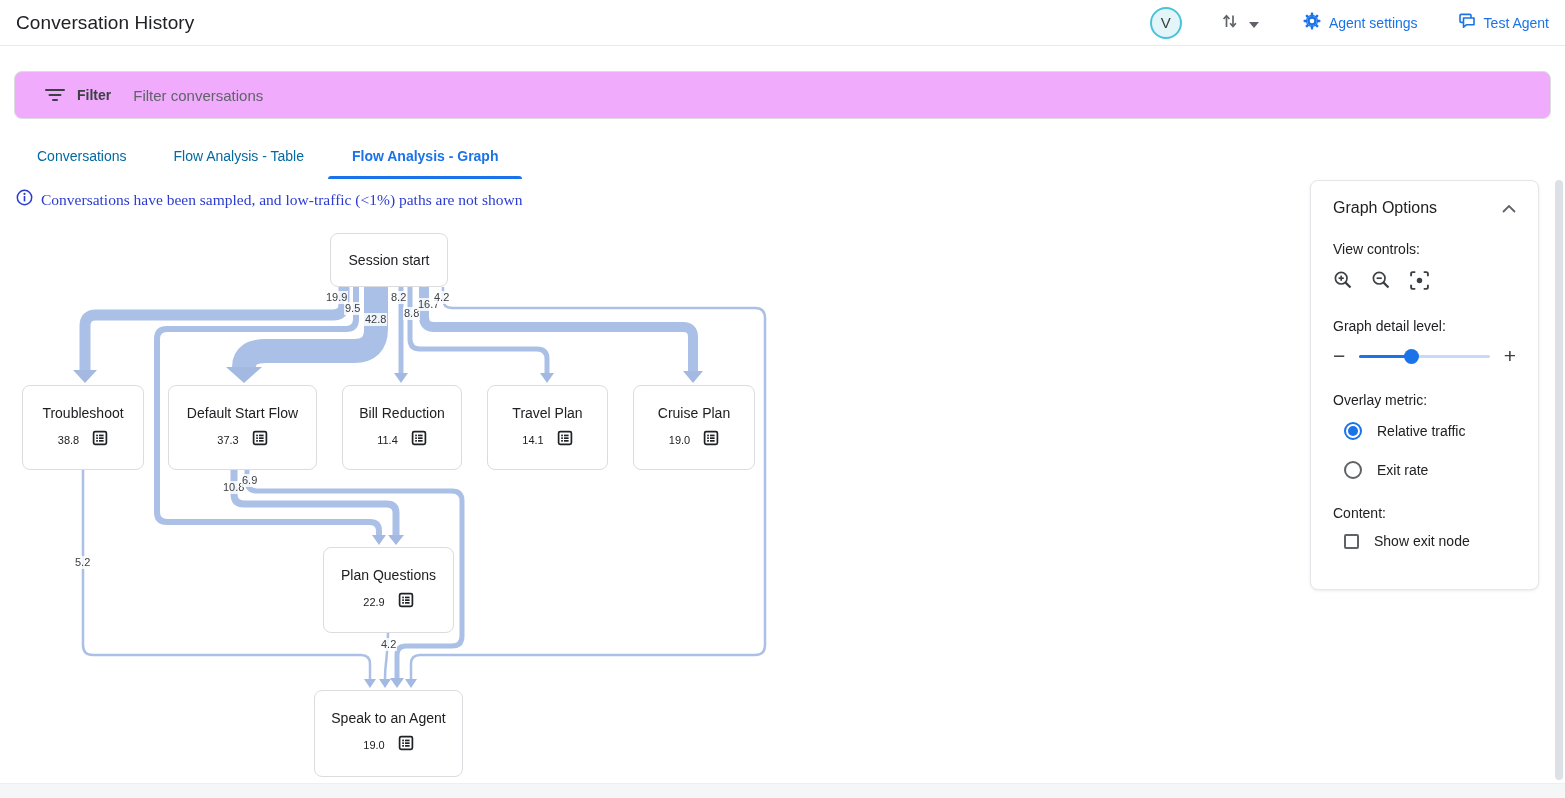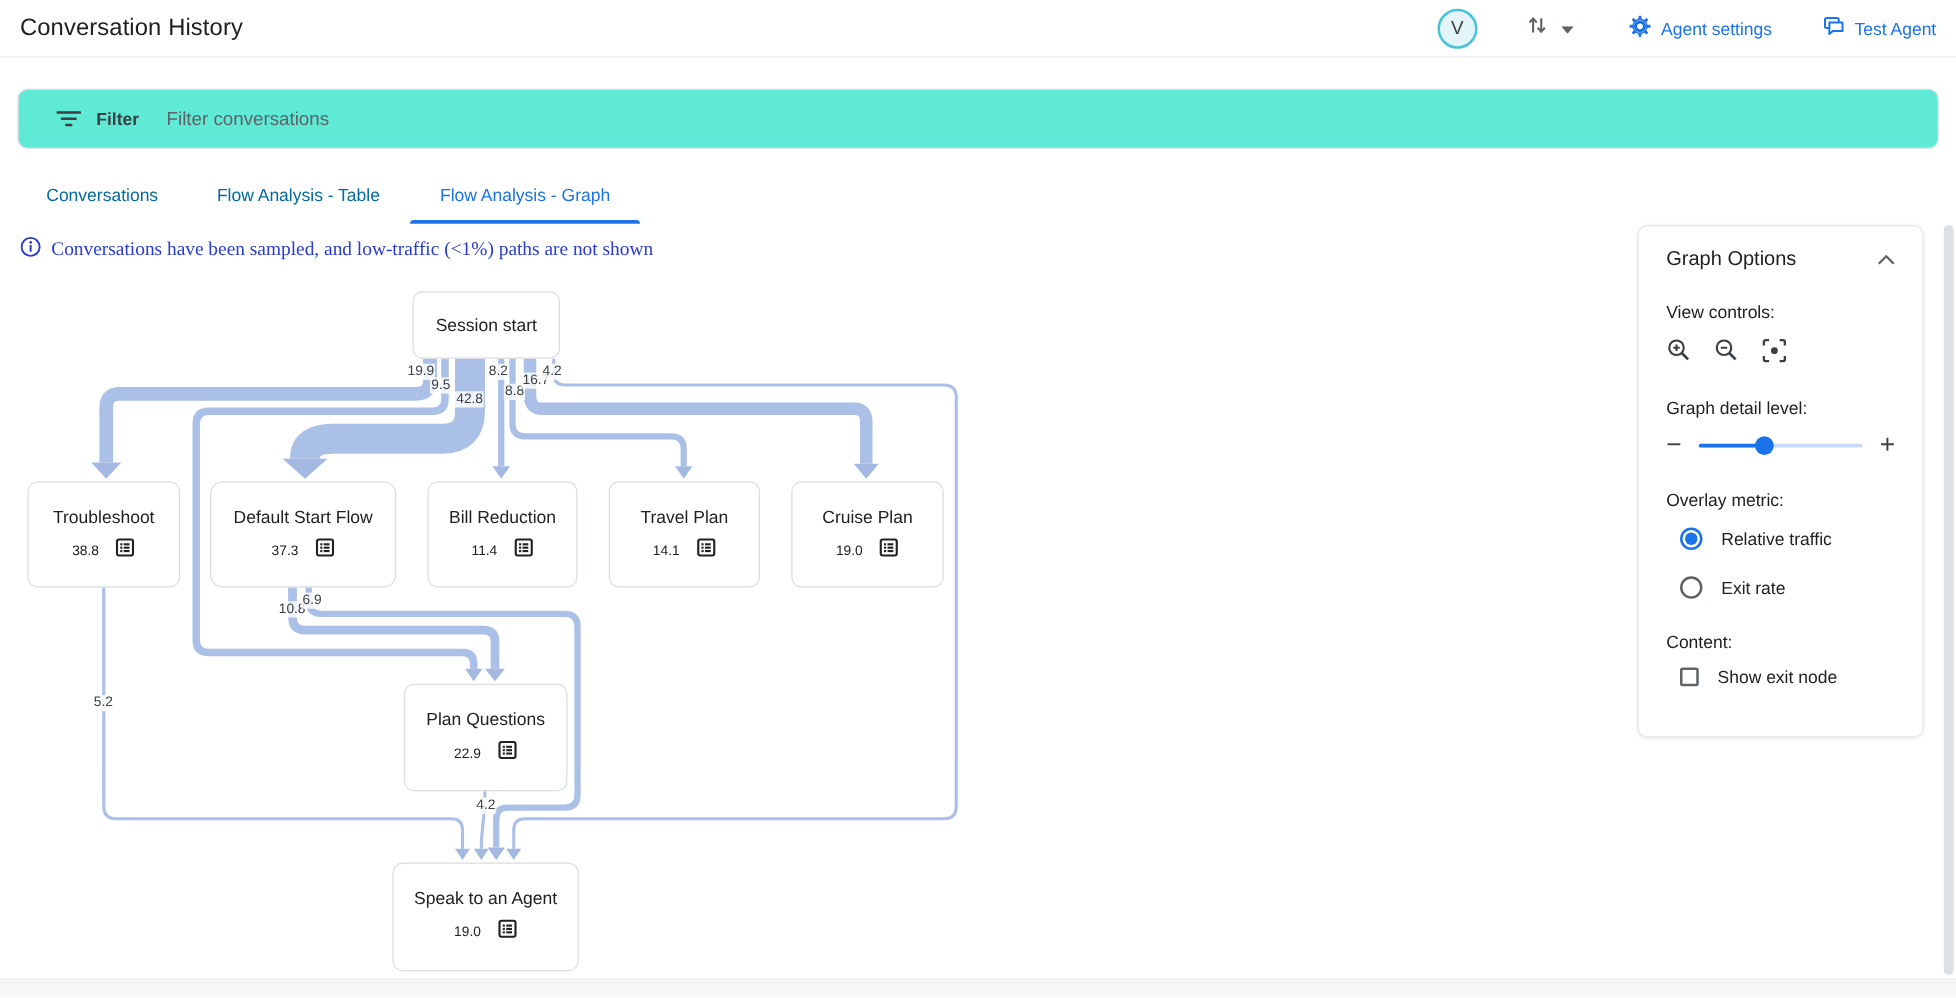--- a/index.html
+++ b/index.html
@@ -16,34 +16,34 @@
     display:flex; align-items:center; justify-content:center; font-size:15px; color:#3c4043; }
   .sort-ctl { display:flex; align-items:center; margin-left:38px; cursor:pointer; }
   .sort-caret { margin-left:9px; }
   .bar-link { display:flex; align-items:center; gap:8px; color:#1a73e8; font-size:14px;
     font-weight:500; cursor:pointer; }
   .bar-link.settings { margin-left:44px; }
   .bar-link.test { margin-left:40px; }
 
   
   .filterbar { position:absolute; left:14px; top:71px; width:1537px; height:48px;
-    border:1px solid #dadce0; border-radius:8px; display:flex; align-items:center; background:#5eead4; }
+    border:1px solid #dadce0; border-radius:8px; display:flex; align-items:center; background:#f0abfc; }
   .filterbar .ficon { margin-left:30px; display:flex; align-items:center; }
   .filter-label { font-size:14px; font-weight:700; color:#3c4043; margin-left:12px; }
   .filter-input { border:none; outline:none; font-size:15px; color:#5f6368; margin-left:22px;
     width:1100px; font-family:"Liberation Sans", sans-serif; background:transparent; }
   .filter-input::placeholder { color:#5f6368; opacity:1; }
 
   
   .tabs { position:absolute; left:0; top:133px; height:46px; display:flex; align-items:center; }
   .tab { font-size:14px; font-weight:500; color:#0369a1; height:46px; display:flex;
     align-items:center; cursor:pointer; position:relative; }
   .tab.t1 { margin-left:37px; }
   .tab.t2 { margin-left:47px; }
-  .tab.t3 { margin-left:24px; padding:0 24px; color:#1a73e8; }
+  .tab.t3 { margin-left:24px; padding:0 24px; color:#1a73e8;font-weight:bold; }
   .tab.t3::after { content:""; position:absolute; left:0; right:0; bottom:0; height:3px;
     background:#1a73e8; border-radius:3px 3px 0 0; }
 
   
   .notice { position:absolute; left:16px; top:189px; display:flex; align-items:center; gap:8px; }
   .notice-text { font-family:"Liberation Serif", serif; font-size:15.5px; color:#2b3bd2; }
 
   
   .graph { position:absolute; left:0; top:0; width:1565px; height:798px; }
   .edges { position:absolute; left:0; top:0; z-index:1; }
@@ -223,21 +223,21 @@
                 <rect x="7" y="4.6" width="4.6" height="1.7"></rect>
                 <rect x="4.2" y="7.3" width="1.7" height="1.7"></rect>
                 <rect x="7" y="7.3" width="4.6" height="1.7"></rect>
                 <rect x="4.2" y="10" width="1.7" height="1.7"></rect>
                 <rect x="7" y="10" width="4.6" height="1.7"></rect>
               </g>
             </svg></span>
       </div>
     </div>
 
-    <div class="node" style="left:168px;top:385px;width:149px;height:85px;border-radius:10px;">
+    <div class="node" style="left:168px;top:385px;width:149px;height:85px;">
       <div class="node-title">Default Start Flow</div>
       <div class="node-val-row">
         <span class="node-val">37.3</span>
         <span><svg width="16" height="16" viewBox="0 0 16 16">
               <rect x="1.6" y="1.6" width="12.8" height="12.8" rx="1.6" fill="none" stroke="#202124" stroke-width="1.7"></rect>
               <g fill="#202124">
                 <rect x="4.2" y="4.6" width="1.7" height="1.7"></rect>
                 <rect x="7" y="4.6" width="4.6" height="1.7"></rect>
                 <rect x="4.2" y="7.3" width="1.7" height="1.7"></rect>
                 <rect x="7" y="7.3" width="4.6" height="1.7"></rect>

